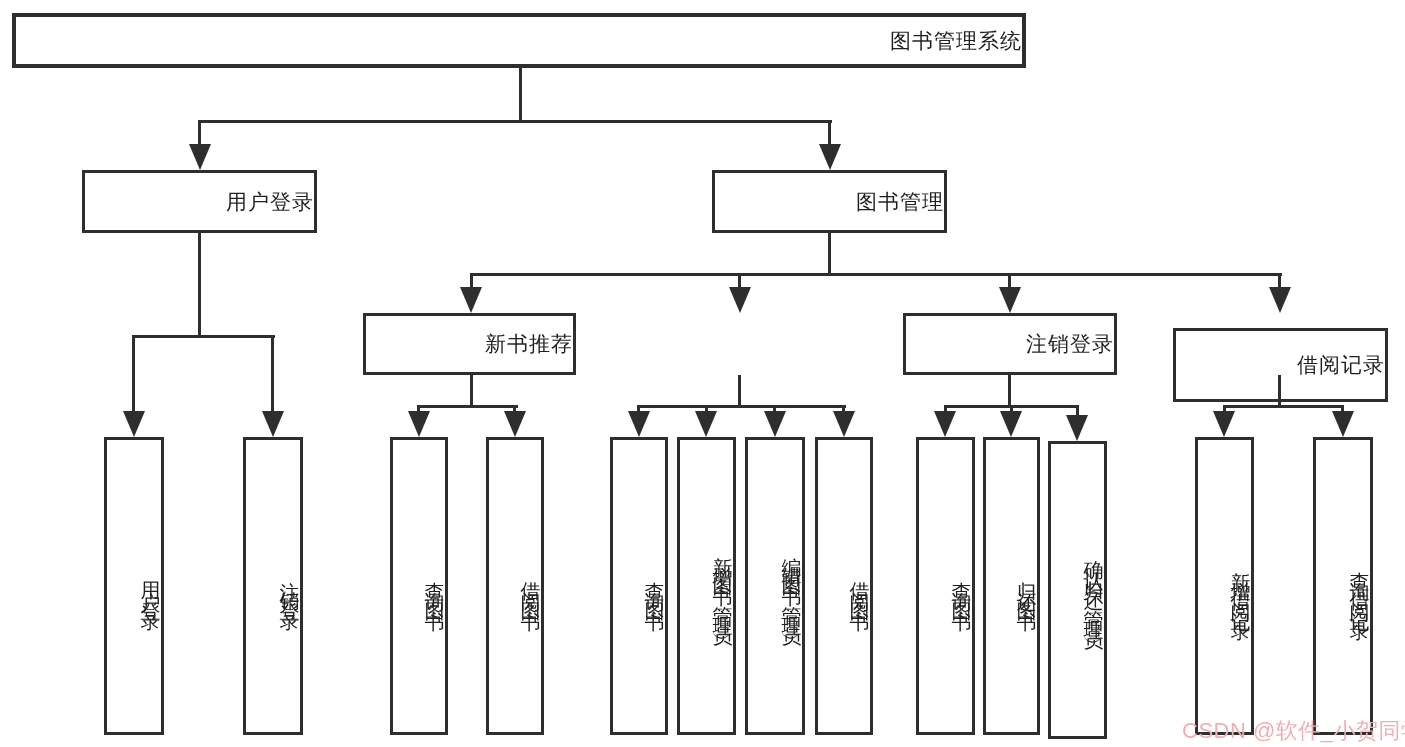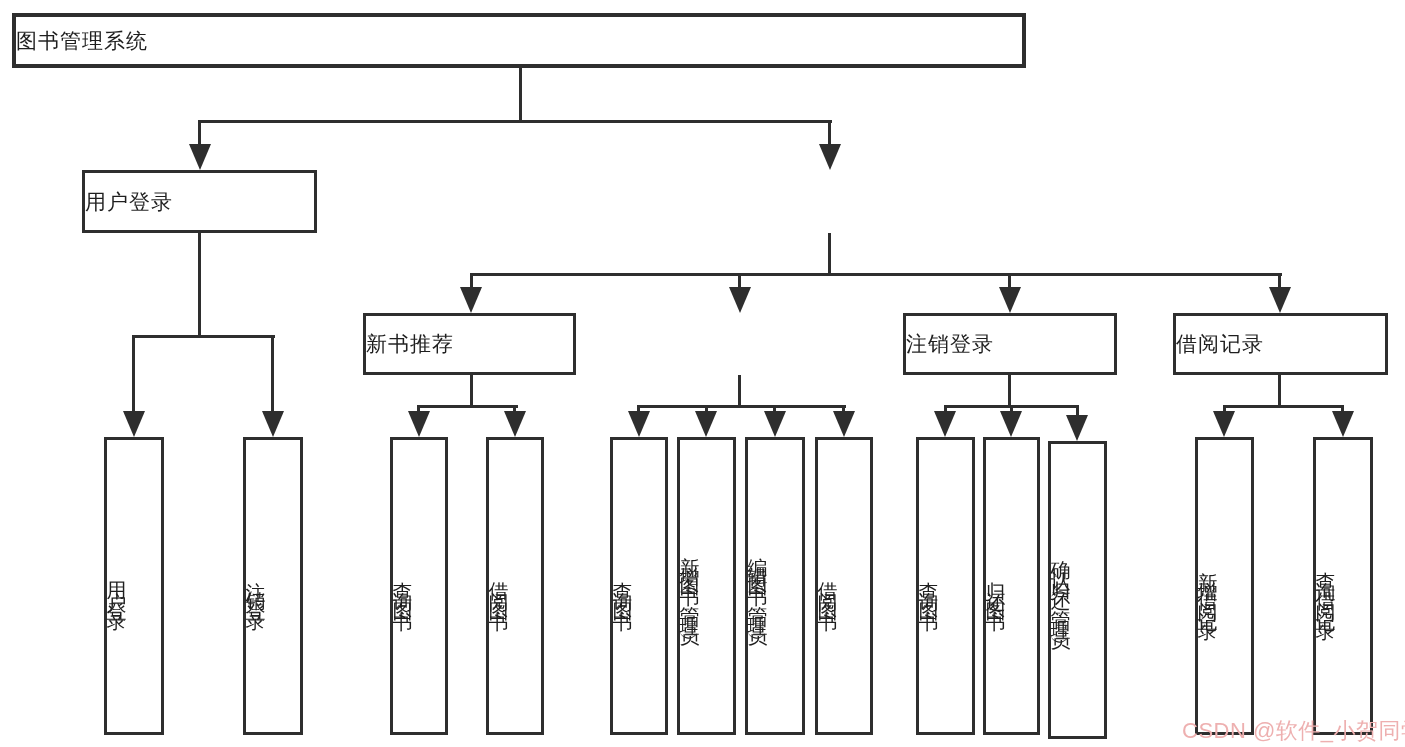--- a/index.html
+++ b/index.html
@@ -4,21 +4,21 @@
 <style>
   html,body { margin:0; padding:0; background:#ffffff; }
   .canvas {
     position:relative; width:1405px; height:747px; background:#ffffff;
     font-family:"Liberation Sans","DejaVu Sans",sans-serif;
     color:#1f1f1f; overflow:hidden;
   }
   .node {
     position:absolute; box-sizing:border-box; background:#ffffff;
     border:3px solid #2e2e2e;
-    display:flex; align-items:center; justify-content:flex-start;
+    display:flex; align-items:center; justify-content:flex-end;
   }
   .node.root { border-width:4px; }
   .hnode span { font-size:21px; letter-spacing:1px; white-space:nowrap; }
   .vnode span {
     writing-mode:vertical-rl; text-orientation:mixed;
     font-size:20px; letter-spacing:10px; line-height:1; white-space:nowrap;
   }
   .vl { position:absolute; display:block; width:3px; background:#2e2e2e; }
   .hl { position:absolute; display:block; height:3px; background:#2e2e2e; }
   .ah {
@@ -37,31 +37,34 @@
 <div class="canvas">
 
   <div class="node hnode root" style="left:12px;top:13px;width:1014px;height:55px">
     <span>图书管理系统</span>
   </div>
 
   <div class="node hnode" style="left:82px;top:170px;width:235px;height:63px">
     <span>用户登录</span>
   </div>
 
+  <div class="node hnode" style="left:712px;top:170px;width:235px;height:63px">
+    <span>图书管理</span>
+  </div>
 
   <div class="node hnode" style="left:363px;top:313px;width:213px;height:62px">
     <span>新书推荐</span>
   </div>
 
 
   <div class="node hnode" style="left:903px;top:313px;width:214px;height:62px">
     <span>注销登录</span>
   </div>
 
-  <div class="node hnode" style="left:1173px;top:313px;width:215px;height:62px">
+  <div class="node hnode" style="left:1173px;top:328px;width:215px;height:74px">
     <span>借阅记录</span>
   </div>
 
   <div class="node vnode" style="left:104px;top:437px;width:60px;height:298px">
     <span>用户登录</span>
   </div>
 
   <div class="node vnode" style="left:243px;top:437px;width:60px;height:298px">
     <span>注销登录</span>
   </div>

